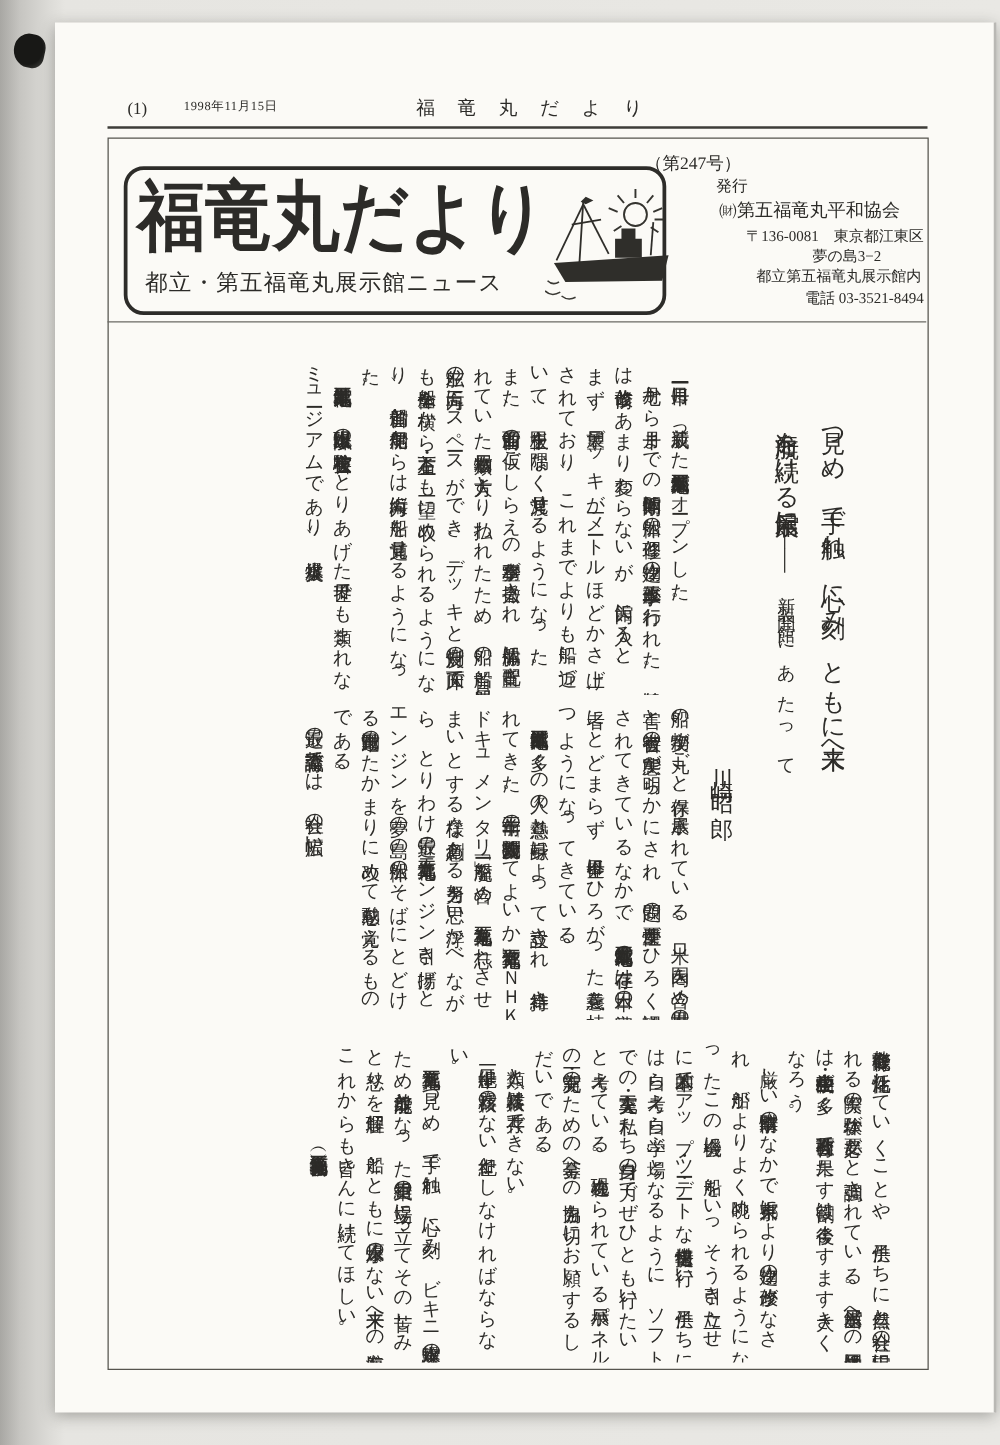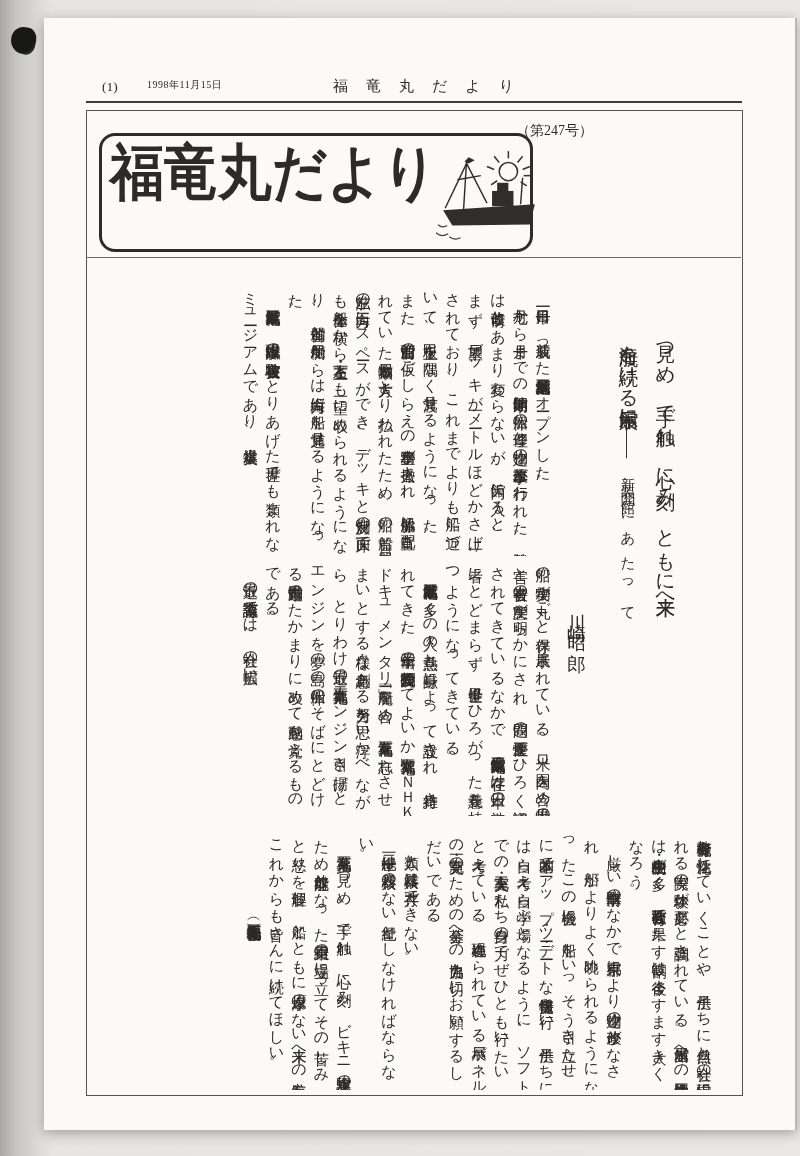--- a/index.html
+++ b/index.html
@@ -66,20 +66,21 @@
   <span class="hdr" id="hdr-pagenum">(1)</span>
   <span class="hdr" id="hdr-date">1998年11月15日</span>
   <span class="hdr" id="hdr-title">福竜丸だより</span>
   <span class="hdr" id="hdr-issue">（第247号）</span>
   <div id="header-rule"></div>
 
   <div id="frame"></div>
 
   <div id="masthead-box"></div>
   <div id="masthead-title">福竜丸だより</div>
+  <div id="masthead-sub">都立・第五福竜丸展示館ニュース</div>
   <svg id="boat" viewBox="0 0 104 96">
     <g stroke="#35342f" fill="none" stroke-width="1.5">
       <circle cx="71" cy="26" r="9"></circle>
       <path d="M71 13v-7"></path>
         <path d="M80 17l5-6"></path>
         <path d="M85 24l7-3"></path>
         <path d="M86 30h7"></path>
       <path d="M83 36l6 4"></path>
         <path d="M62 17l-5-6"></path>
         <path d="M57 24l-7-3"></path>
@@ -98,20 +99,28 @@
       <path d="M85 32 L83 58"></path>
       <path d="M21 34 L44 30"></path>
     </g>
     <g stroke="#3a3934" fill="none" stroke-width="1.2">
       <path d="M0 86 q5 5 12 1"></path>
         <path d="M13 90 q5 4 11 1"></path>
         <path d="M2 78 q4 4 9 1"></path>
     </g>
   </svg>
 
+  <div id="publisher">
+    <div class="pub-label">発行</div>
+    <div class="pub-org">㈶第五福竜丸平和協会</div>
+    <div class="pub-line pr2">〒136-0081　東京都江東区</div>
+    <div class="pub-line pr36">夢の島3−2</div>
+    <div class="pub-line pr4">都立第五福竜丸展示館内</div>
+    <div class="pub-line pr2">電話 03-3521-8494</div>
+  </div>
 
   <div id="divider"></div>
 
   <div id="headline-1" class="vert">見つめ、手で触れ、心に刻み、ともに未来へ</div>
   <div id="headline-2" class="vert">
     <span>航海を続ける展示館に</span><span class="dash">――</span><span class="hsub">新装開館にあたって</span>
   </div>
   <div id="author" class="vert">川崎昭一郎</div>
 
   <div id="band1" class="band vert">

